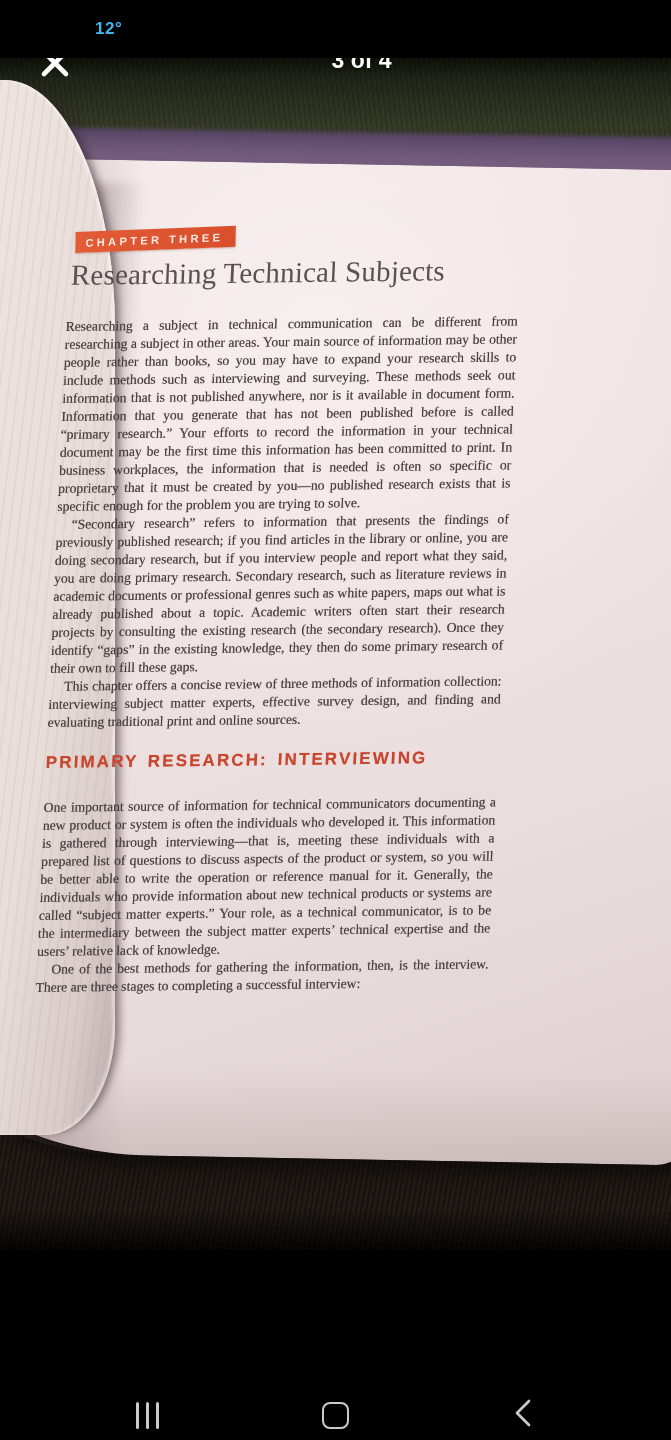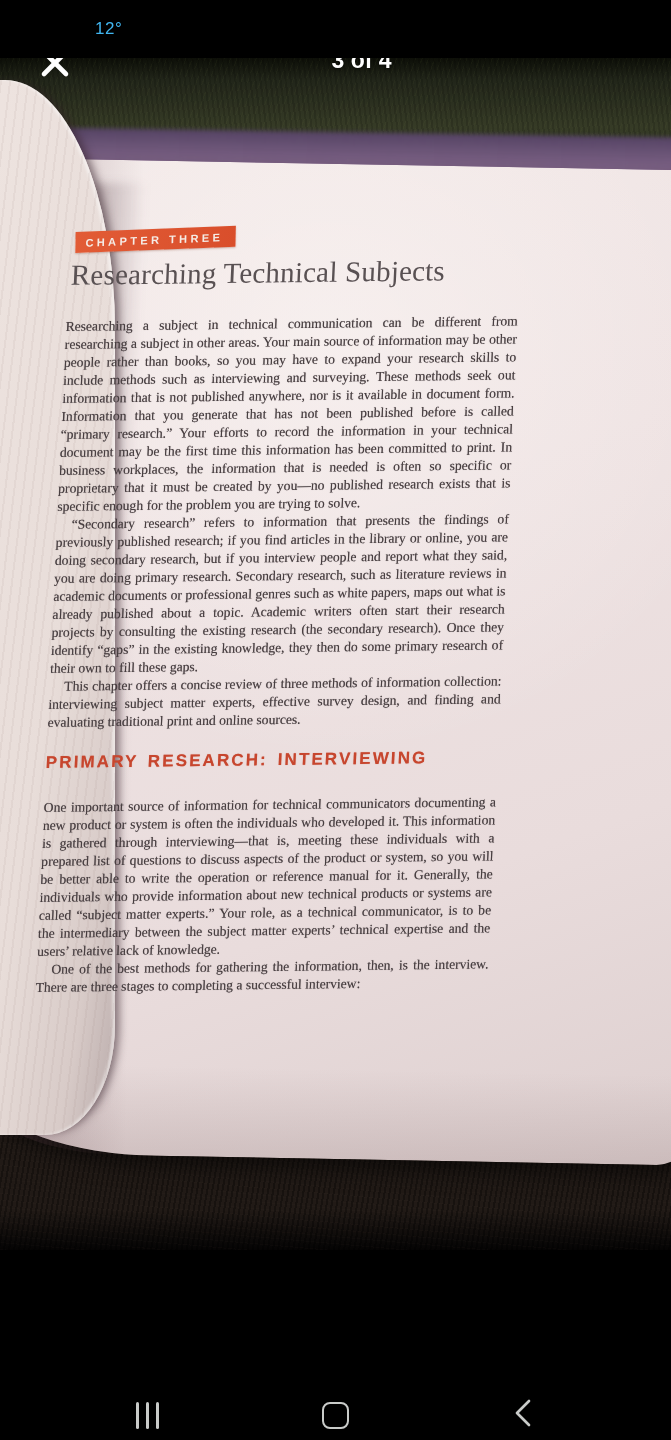--- a/index.html
+++ b/index.html
@@ -1,21 +1,21 @@
 <!DOCTYPE html>
 <html><head>
 <meta charset="utf-8">
 <style>
   html,body{margin:0;padding:0;background:#000;}
   .screen{position:relative;width:671px;height:1440px;background:#000;overflow:hidden;
           font-family:"Liberation Sans",sans-serif;}
 
   
   .status-bar{position:absolute;left:0;top:0;width:671px;height:58px;background:#000;z-index:40;}
-  .temp{position:absolute;left:95px;top:19px;color:#41b6f0;font-size:17px;font-weight:normal;letter-spacing:0.5px;}
+  .temp{position:absolute;left:95px;top:19px;color:#41b6f0;font-size:17px;font-weight:bold;letter-spacing:0.5px;}
 
   
   .photo{position:absolute;left:0;top:58px;width:671px;height:1192px;overflow:hidden;background:#18160f;}
 
   .carpet-green{position:absolute;left:0;top:0;width:671px;height:125px;
     background:linear-gradient(to bottom,#0d0f08 0%,#23261六 0%,#22261a 18%,#363b26 55%,#2e3321 85%,#272b1c 100%);
     background:linear-gradient(to bottom,#0d0f08 0%,#22261a 18%,#363b26 55%,#2e3321 85%,#272b1c 100%);}
   .carpet-green::after{content:"";position:absolute;inset:0;opacity:.25;
     background:repeating-linear-gradient(83deg,rgba(0,0,0,.5) 0 2px,transparent 2px 5px),
                repeating-linear-gradient(-70deg,rgba(120,130,70,.25) 0 1px,transparent 1px 6px);}

